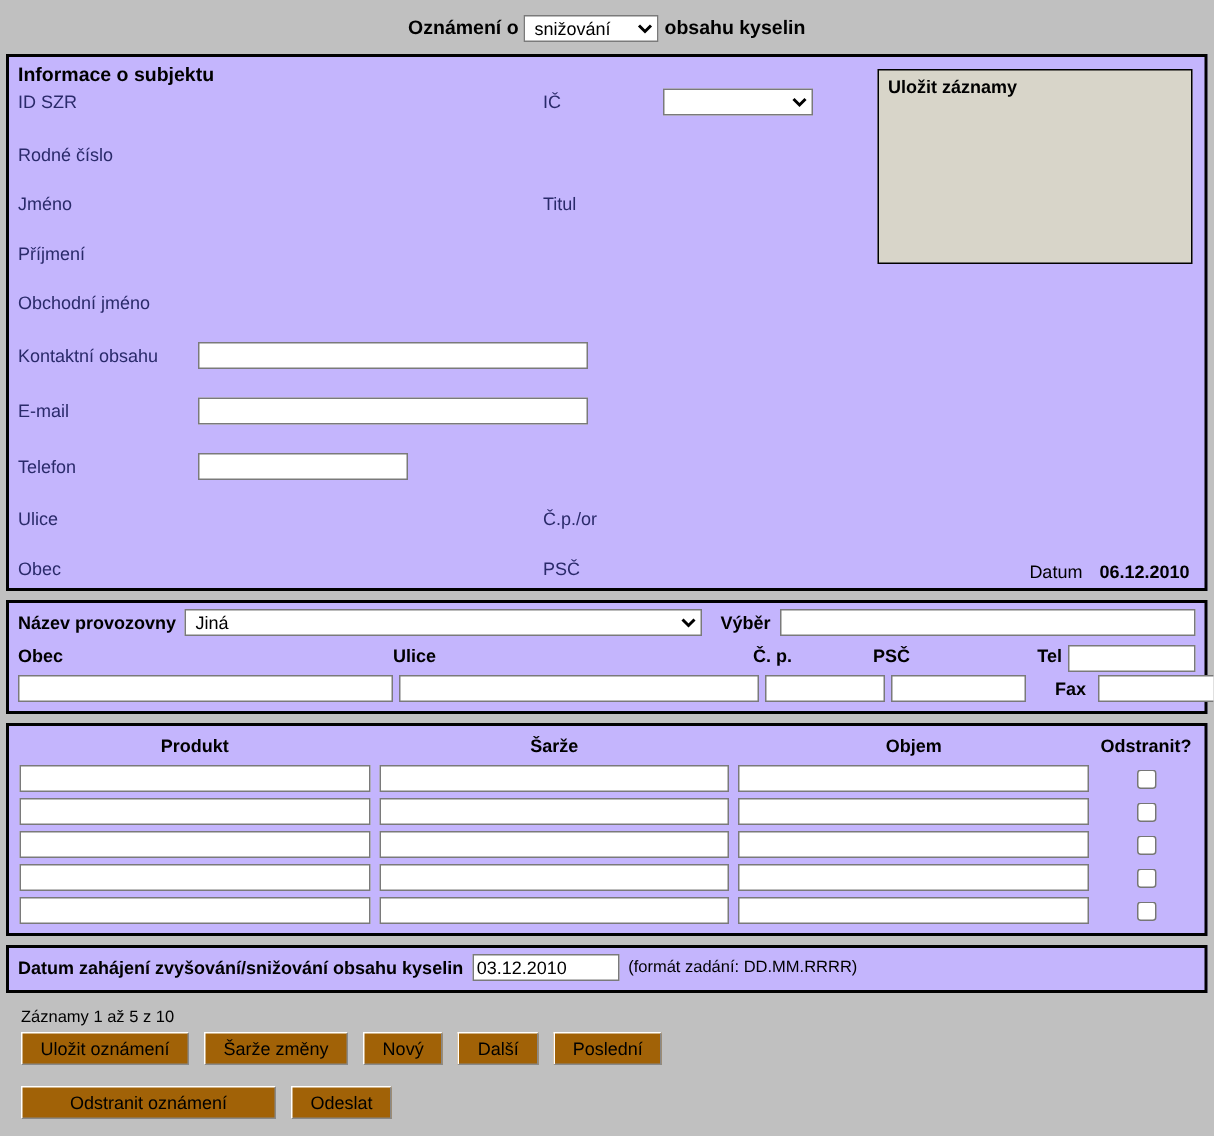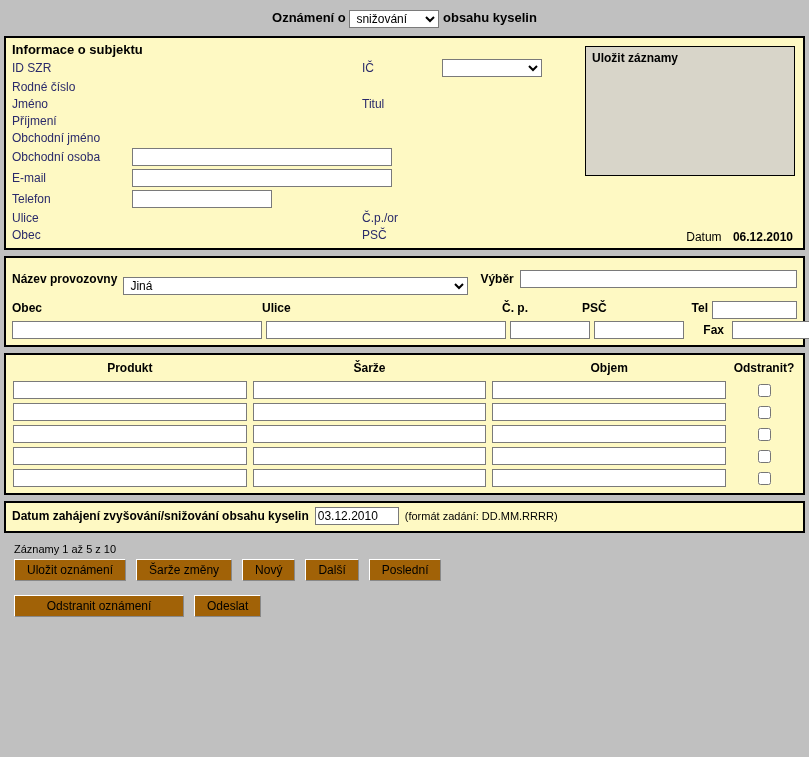--- a/index.html
+++ b/index.html
@@ -21,35 +21,35 @@
     padding: 6px 0 8px 0;
     font-weight: bold;
     font-size: 13px;
   }
   .title-bar select {
     font-size: 12px;
     vertical-align: middle;
   }
   .panel {
     border: 2px solid #000;
-    background: #fef9c3;
+    background: #c4b5fd;
     margin-bottom: 6px;
     padding: 4px 6px 6px 6px;
     position: relative;
   }
   .panel-title {
     font-weight: bold;
     font-size: 13px;
     margin-bottom: 2px;
     color: #000;
   }
   .subject-grid {
     display: grid;
     grid-template-columns: 120px 230px 80px 120px;
-    row-gap: 3px;
+    row-gap: 19px;
     align-items: center;
   }
   .lbl {
     color: #2a2a6a;
     font-size: 12px;
   }
   .val {
     color: #888;
     font-size: 12px;
   }
@@ -197,21 +197,21 @@
       <div class="lbl">Příjmení</div>
       <div class="val"></div>
       <div></div>
         <div></div>
 
       <div class="lbl">Obchodní jméno</div>
       <div class="val"></div>
       <div></div>
         <div></div>
 
-      <div class="lbl">Obchodní osoba</div>
+      <div class="lbl">Kontaktní obsahu</div>
       <div><input type="text" style="width: 260px;" value=""></div>
       <div></div>
         <div></div>
 
       <div class="lbl">E-mail</div>
       <div><input type="text" style="width: 260px;" value=""></div>
       <div></div>
         <div></div>
 
       <div class="lbl">Telefon</div>
@@ -232,21 +232,21 @@
 
     <div class="date-line">
       <span>Datum</span>
       <span style="font-weight:bold;">06.12.2010</span>
     </div>
   </div>
 
   <div class="panel">
     <div class="prov-row1">
       <span style="font-weight:bold;">Název provozovny</span>
-      <select style="width:345px;margin-top:15px;">
+      <select style="width:345px;">
         <option>Jiná</option>
       </select>
       <span class="nazev-lbl">Výběr</span>
       <input type="text" style="flex: 1 1 0%;" value="">
     </div>
     <div class="prov-lbls">
       <div style="font-weight:bold;">Obec</div>
       <div style="font-weight:bold;">Ulice</div>
       <div style="font-weight:bold;">Č. p.</div>
       <div style="font-weight:bold;">PSČ</div>
@@ -314,21 +314,21 @@
               <input type="checkbox" style="">
             </td>
           </tr>
         </tbody>
     </table>
   </div>
 
   <div class="panel">
     <div class="start-row">
       <span class="bold">Datum zahájení zvyšování/snižování obsahu kyselin</span>
-      <input type="text" style="width: 84px;" value="03.12.2010">
+      <input type="text" style="width: 98px;" value="03.12.2010">
       <span class="hint">(formát zadání: DD.MM.RRRR)</span>
     </div>
   </div>
 
   <div class="footer-area">
     <div class="rec-count">Záznamy 1 až 5 z 10</div>
     <div class="btn-row">
       <button>Uložit oznámení</button>
       <button>Šarže změny</button>
       <button>Nový</button>

